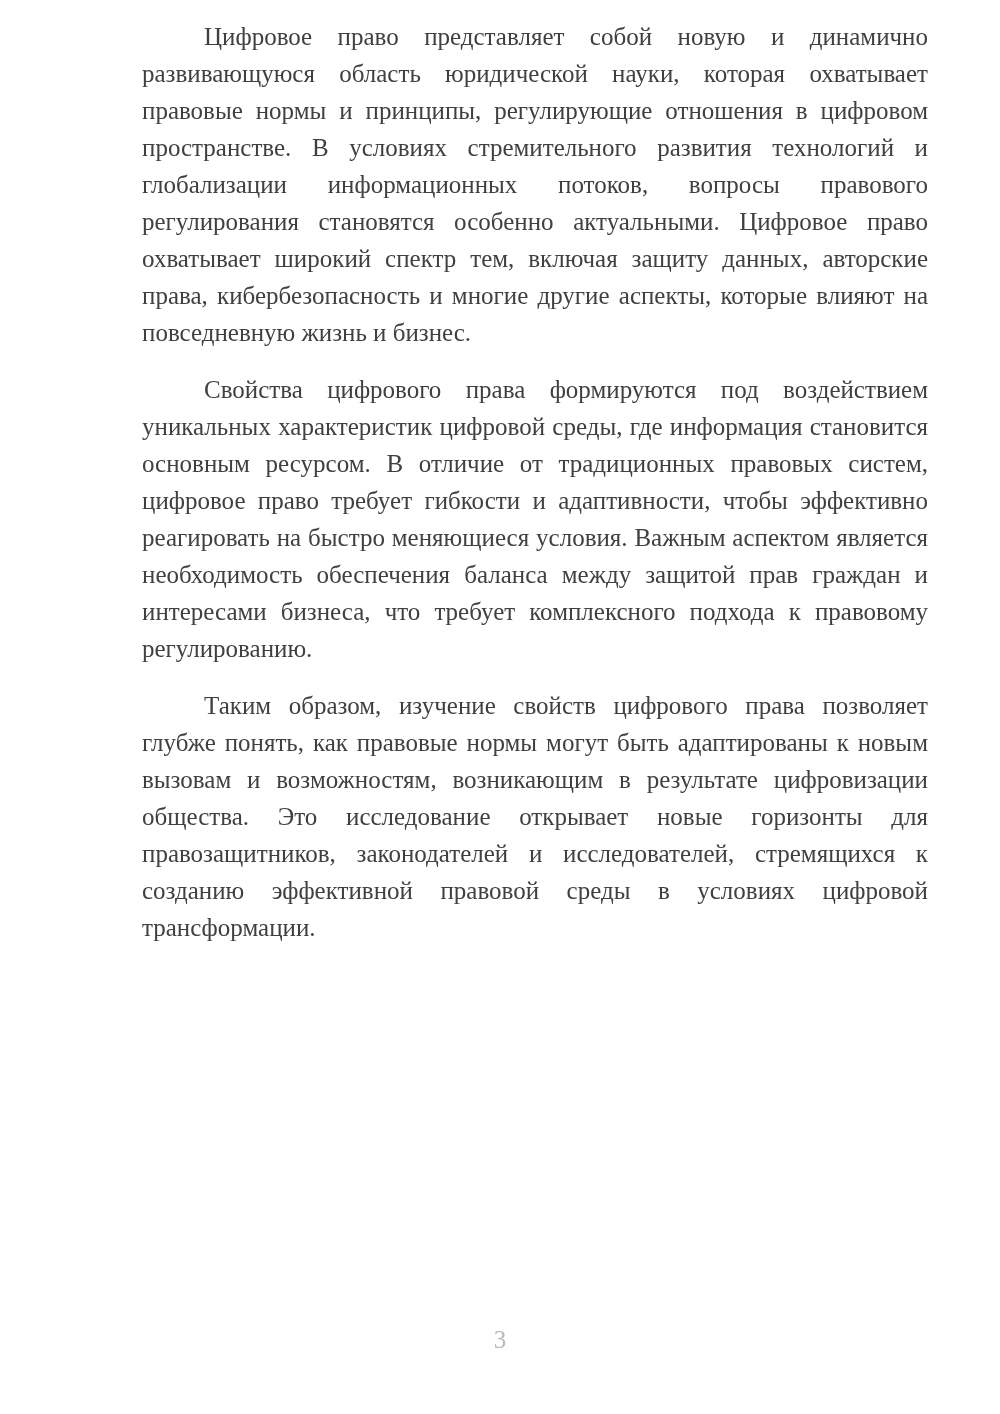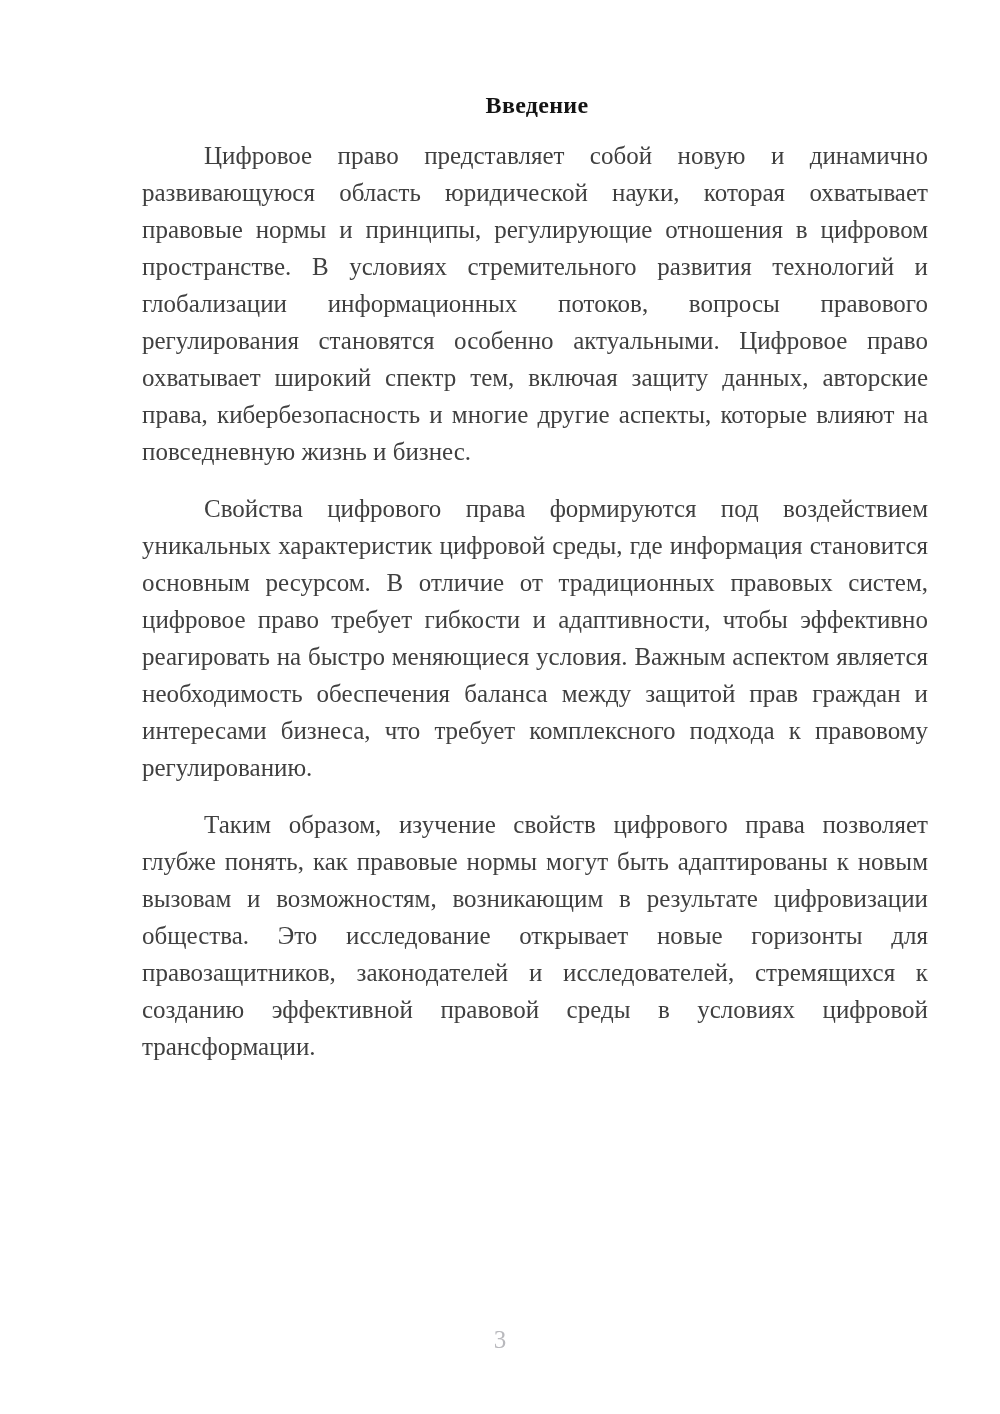--- a/index.html
+++ b/index.html
@@ -70,21 +70,20 @@
     color: #b9b9bd;
   }
 </style>
 </head>
 <body>
 
 <div class="page">
 
   <div class="content">
 
-    <h1 class="doc-heading">Введение</h1>
 
     <div class="body-text">
       <p class="para">Цифровое право представляет собой новую и динамично развивающуюся область юридической науки, которая охватывает правовые нормы и принципы, регулирующие отношения в цифровом пространстве. В условиях стремительного развития технологий и глобализации информационных потоков, вопросы правового регулирования становятся особенно актуальными. Цифровое право охватывает широкий спектр тем, включая защиту данных, авторские права, кибербезопасность и многие другие аспекты, которые влияют на повседневную жизнь и бизнес.</p>
       <p class="para">Свойства цифрового права формируются под воздействием уникальных характеристик цифровой среды, где информация становится основным ресурсом. В отличие от традиционных правовых систем, цифровое право требует гибкости и адаптивности, чтобы эффективно реагировать на быстро меняющиеся условия. Важным аспектом является необходимость обеспечения баланса между защитой прав граждан и интересами бизнеса, что требует комплексного подхода к правовому регулированию.</p>
       <p class="para">Таким образом, изучение свойств цифрового права позволяет глубже понять, как правовые нормы могут быть адаптированы к новым вызовам и возможностям, возникающим в результате цифровизации общества. Это исследование открывает новые горизонты для правозащитников, законодателей и исследователей, стремящихся к созданию эффективной правовой среды в условиях цифровой трансформации.</p>
     </div>
 
   </div>
 
   <div class="page-number">3</div>

